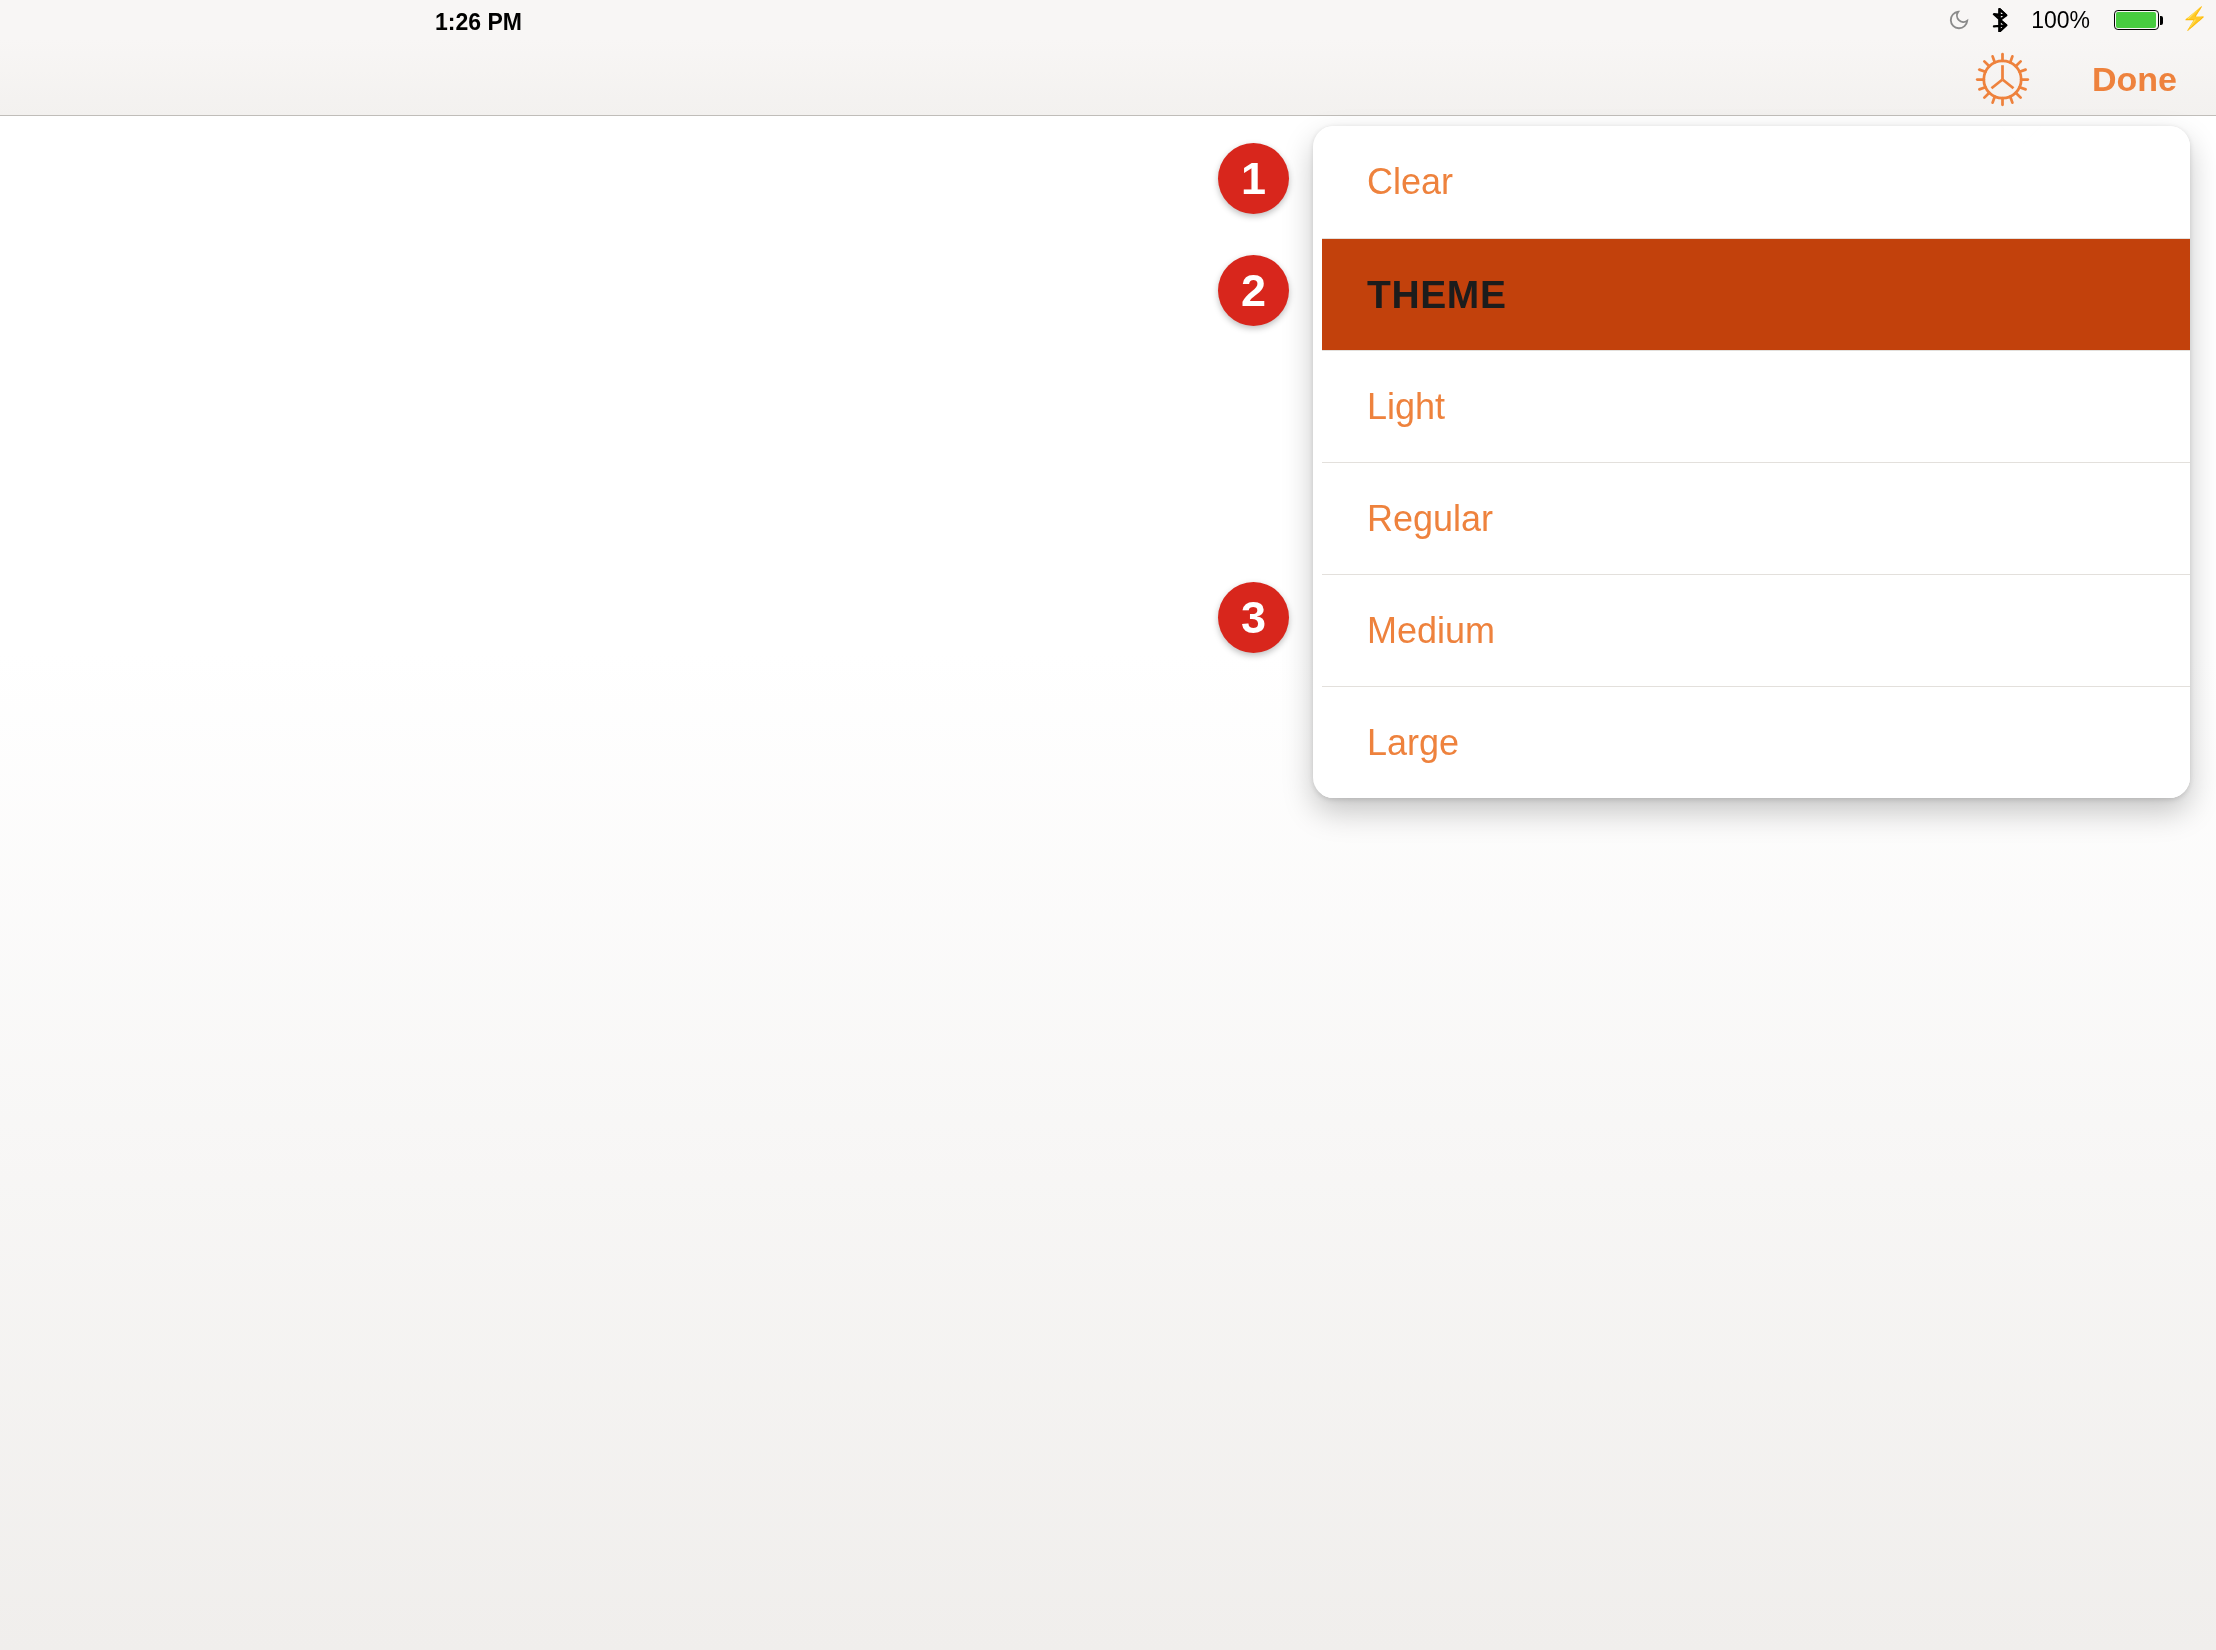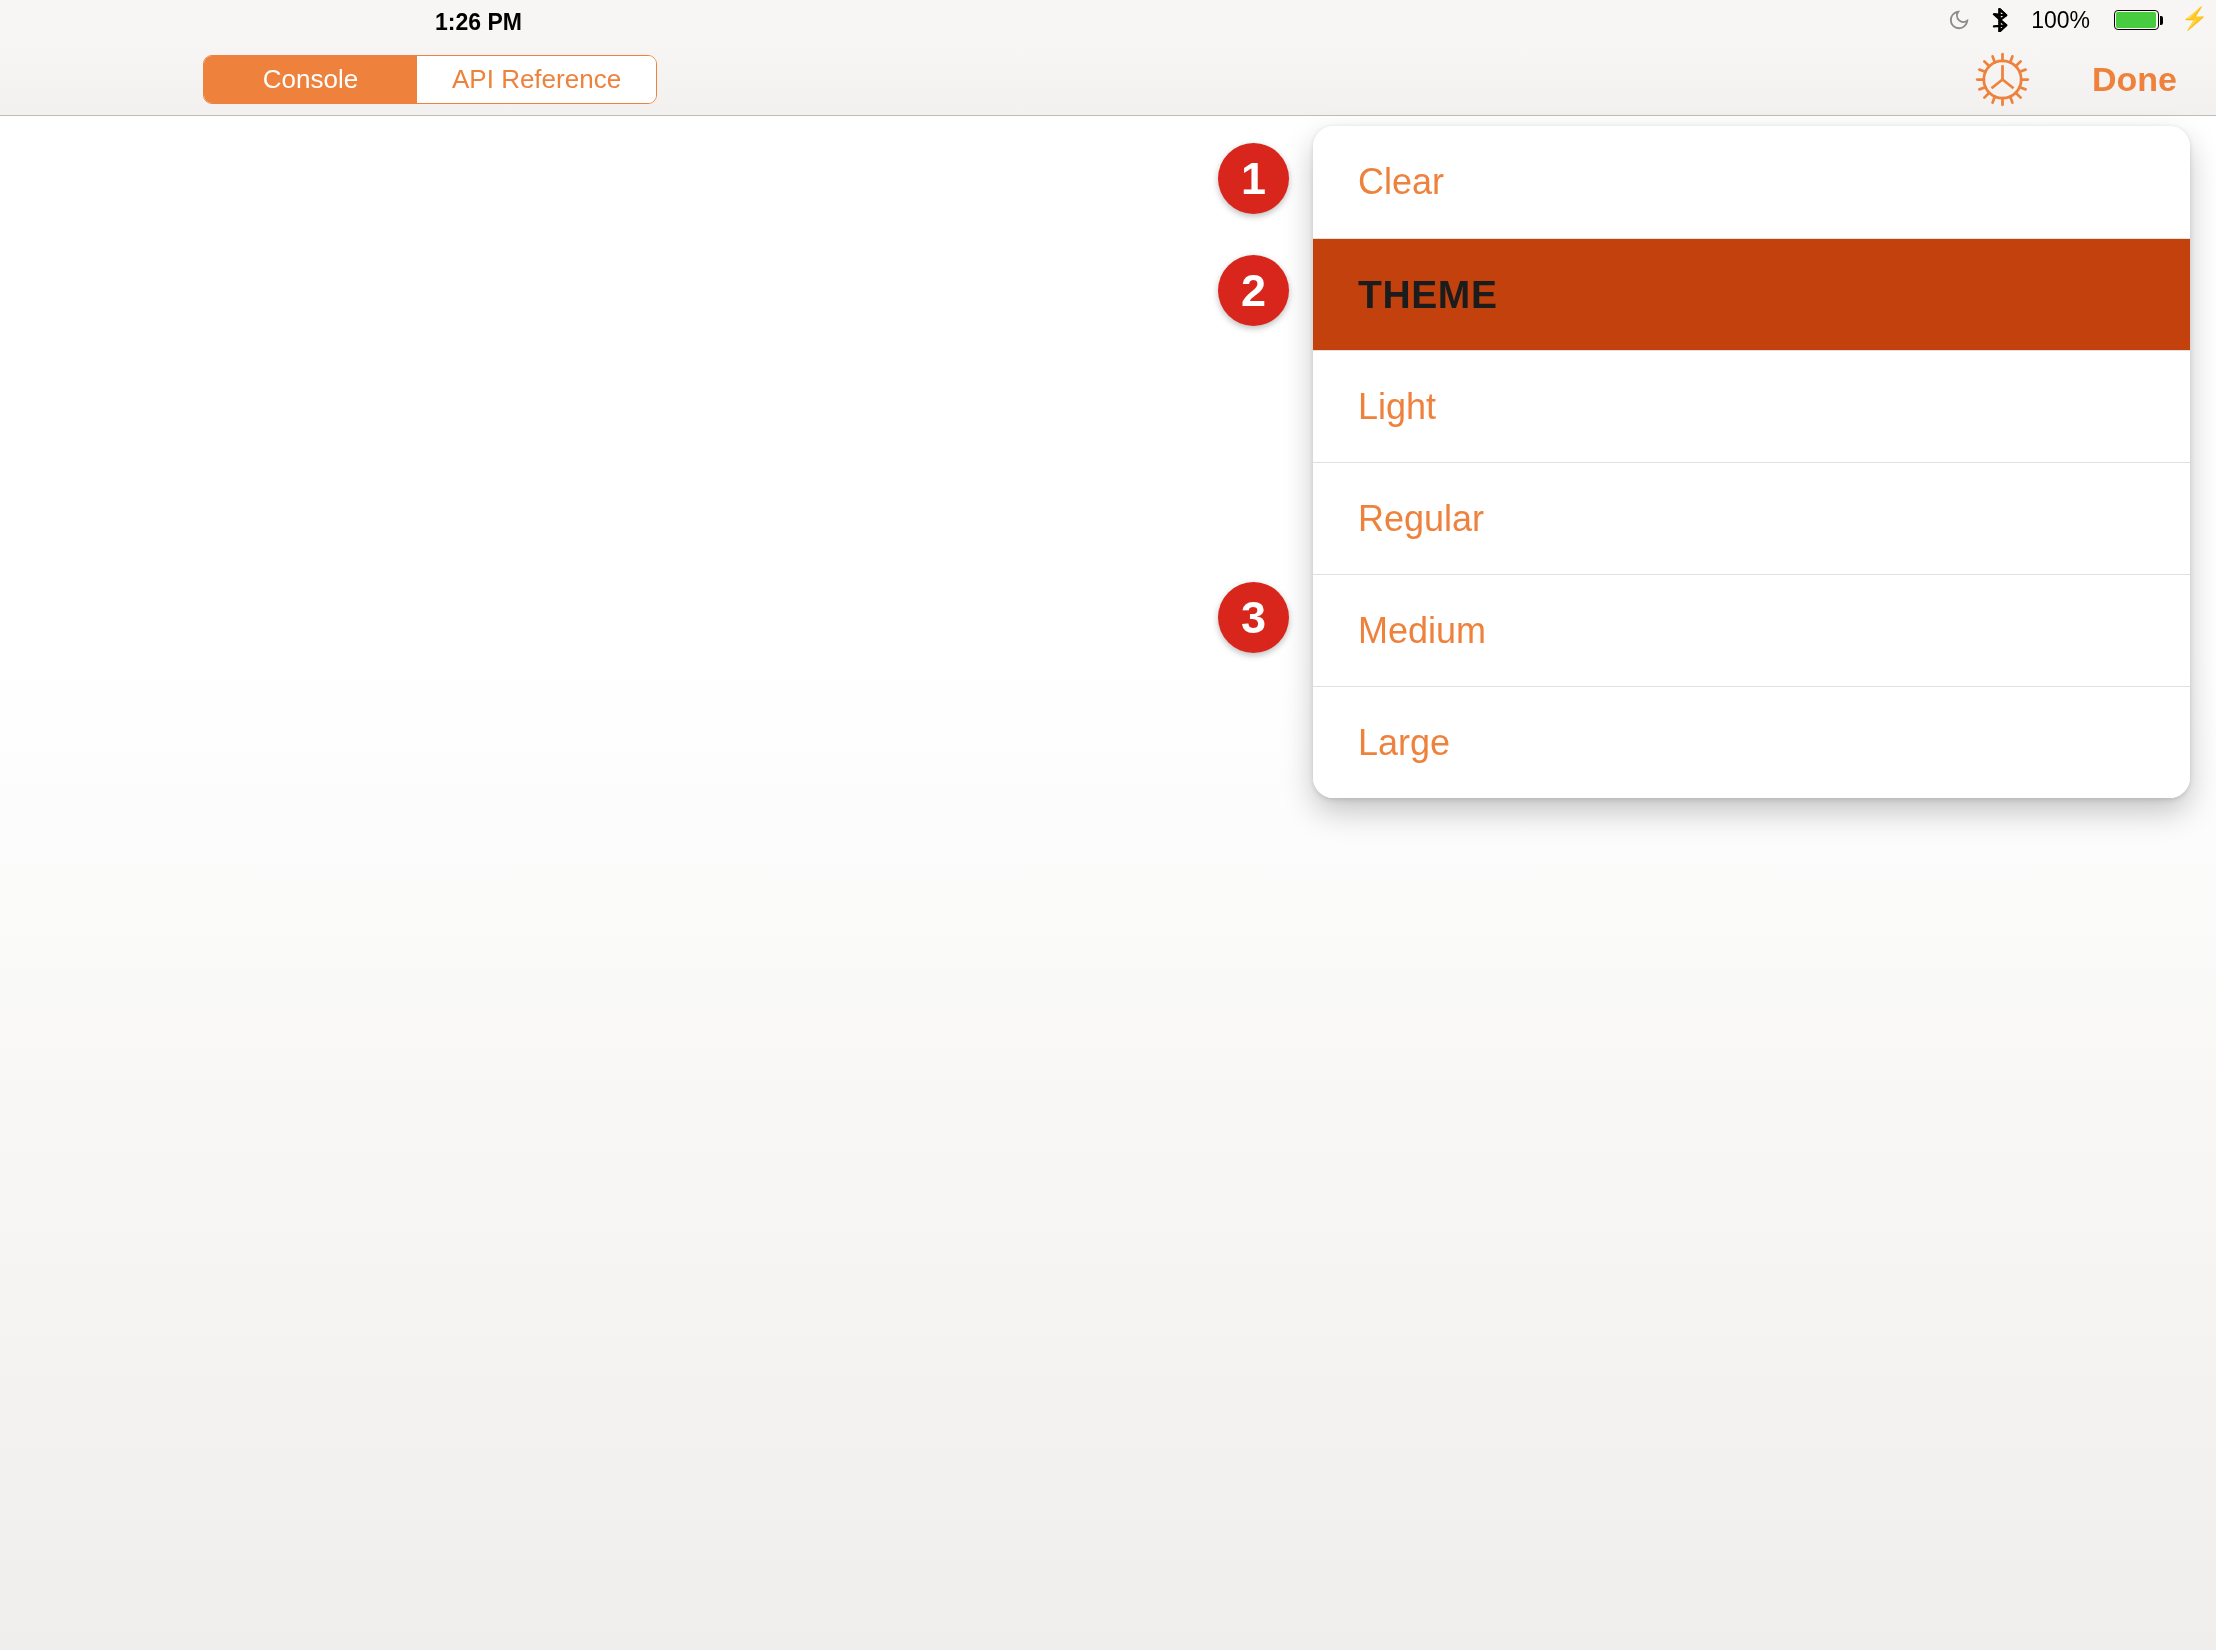--- a/index.html
+++ b/index.html
@@ -106,20 +106,21 @@
   
   .popover {
     position:absolute;
     top: 10.3px;
     right: 26px;
     width: 877px;
     background:#fff;
     border-radius: 20.6px;
     box-shadow: 0 14px 31px rgba(0,0,0,0.22), 0 1.3px 5.2px rgba(0,0,0,0.12);
     overflow:hidden;
+    padding-left:9px;
   }
   .popover::before{
     content:"";
     position:absolute;
     top:-14px; right:155px;
     width:28px; height:28px;
     background:#fff;
     transform: rotate(45deg);
     box-shadow: -1.9px -1.9px 3.9px rgba(0,0,0,0.06);
   }
@@ -184,24 +185,20 @@
       </span>
       <span class="battery-pct">100%</span>
       <span class="battery">
           <span class="fill"></span>
         </span>
       <span class="bolt">⚡</span>
     </div>
   </div>
 
   <div class="navbar">
-    <div class="segmented">
-      <div class="seg active">Console</div>
-      <div class="seg inactive">API Reference</div>
-    </div>
     <div class="nav-right">
       <span class="settings-btn">
         <span>
           <svg width="55" height="55" viewBox="0 0 100 100" fill="none" stroke="#ee823d" stroke-width="5">
             <circle cx="50" cy="50" r="34"></circle>
             <g stroke-linecap="round">
               <line x1="50" y1="4" x2="50" y2="16"></line>
               <line x1="50" y1="84" x2="50" y2="96"></line>
               <line x1="4" y1="50" x2="16" y2="50"></line>
               <line x1="84" y1="50" x2="96" y2="50"></line>

